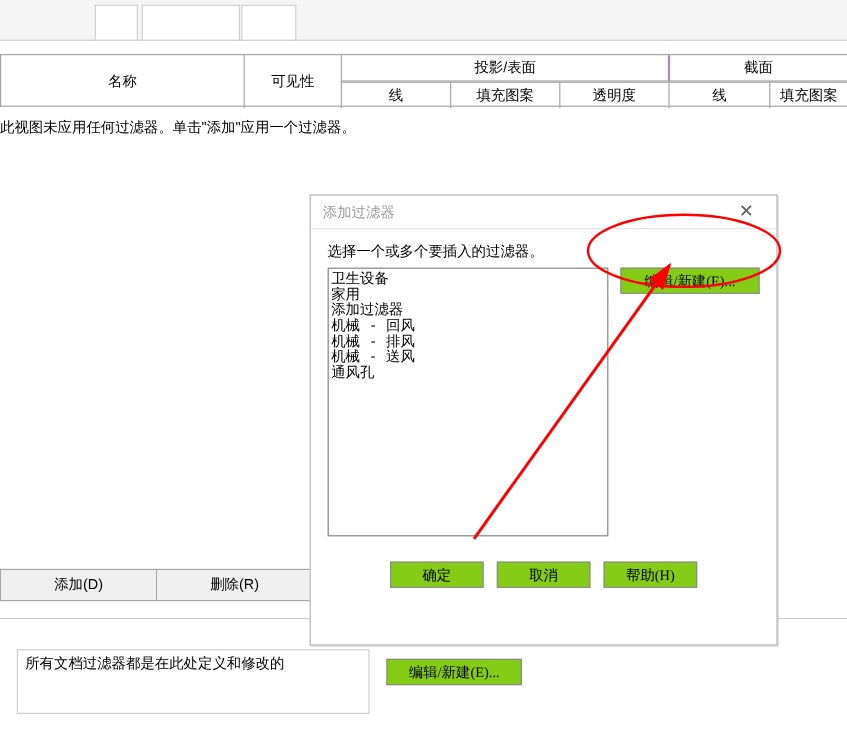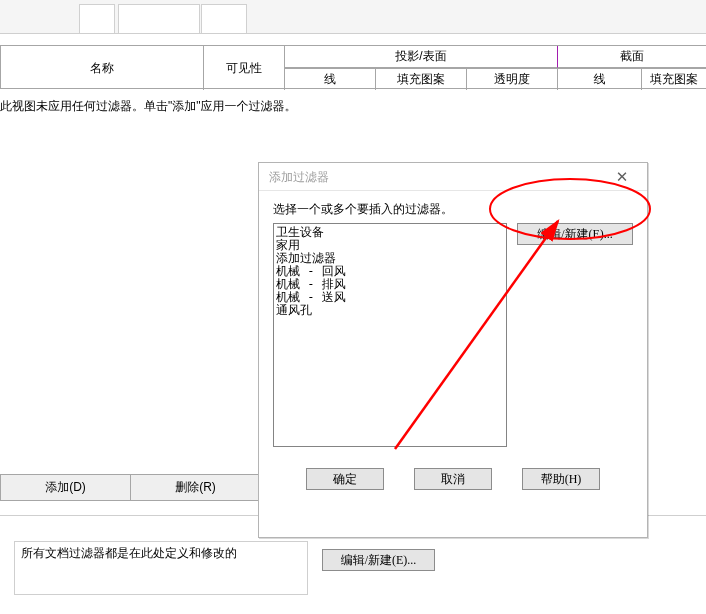--- a/index.html
+++ b/index.html
@@ -45,23 +45,23 @@
 
 
 .dlg{position:absolute;left:258px;top:162px;width:390px;height:376px;background:#fff;border:1px solid #b4b4b4;box-shadow:1px 1px 0 rgba(0,0,0,.15)}
 .dlg-title{height:28px;line-height:28px;padding:0 10px;color:#9c9c9c;border-bottom:1px solid #e6e6e6;font-size:12px;display:flex;align-items:center;justify-content:space-between}
 .dlg-title .x{width:30px;text-align:center;color:#5f5f5f;font-size:15px;cursor:pointer;font-family:Arial}
 .dlg-body{padding:10px 14px 0 14px;position:relative;height:268px}
 .dlg-prompt{margin-bottom:8px}
 .dlg-list{position:absolute;left:14px;top:32px;width:234px;height:224px;border:1px solid #848484;background:#fff;overflow:auto;padding:2px;font-family:"SimSun","NSimSun",monospace;font-size:12px;line-height:13px}
 .dlg-list .item{white-space:nowrap;cursor:pointer}
 .dlg-edit{position:absolute;left:258px;top:32px;width:116px;height:22px}
-.dlg-foot{height:40px;display:flex;align-items:center;justify-content:center;gap:30px}
+.dlg-foot{height:40px;display:flex;align-items:center;justify-content:center;gap:11px}
 
-.winbtn{height:22px;border:1px solid #8c8c8c;background:#e5e5e5;font-size:12px;font-family:"SimSun","Microsoft YaHei";display:inline-flex;align-items:center;justify-content:center;padding:0 8px;cursor:pointer;min-width:78px}
+.winbtn{height:22px;border:1px solid #8c8c8c;background:#84cc16;font-size:12px;font-family:"SimSun","Microsoft YaHei";display:inline-flex;align-items:center;justify-content:center;padding:0 8px;cursor:pointer;min-width:78px}
 
 
 .anno{position:absolute;left:0;top:0;width:706px;height:614px;pointer-events:none}
 </style>
 </head>
 <body>
 
 <div class="root">
 
   <div class="ribbon">

